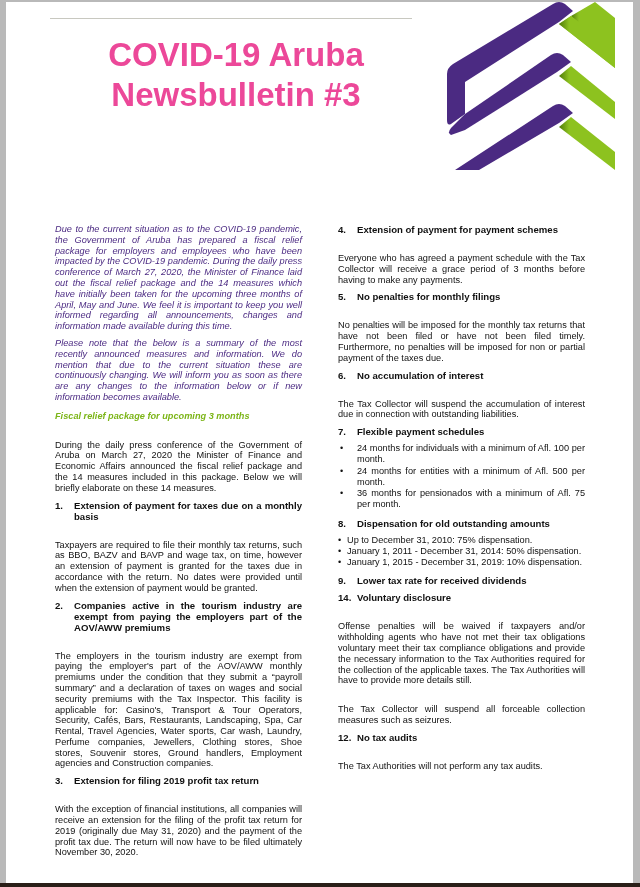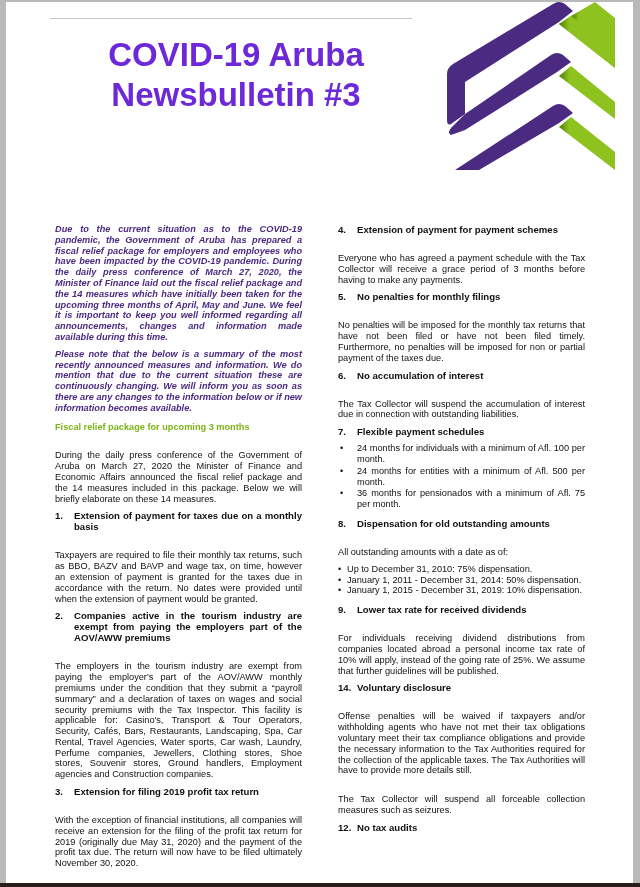--- a/index.html
+++ b/index.html
@@ -16,31 +16,31 @@
   .bottom-strip {
     position: absolute; left: 0; top: 883px; width: 640px; height: 4px;
     background: #2a1f18;
   }
   .top-rule {
     position: absolute; left: 44px; top: 16px; width: 362px; height: 1px;
     background: #c8c8c0;
   }
   .title {
     position: absolute; left: 60px; top: 33px; width: 340px;
-    text-align: center; color: #6d28d9;
+    text-align: center; color: #ec4899;
     font-weight: bold; font-size: 33px; line-height: 40px;
   }
   .logo { position: absolute; left: 437px; top: 0px; width: 178px; height: 170px; }
 
   .col { position: absolute; top: 222px; font-size: 9.2px; line-height: 10.8px; color: #111; }
   .col1 { left: 49px; width: 247px; }
   .col2 { left: 332px; width: 247px; }
 
-  .intro { color: #4b2a82; font-style: italic; font-weight: bold; text-align: justify; margin: 0 0 6px 0; }
-  .green-head { color: #7cb518; font-weight: bold; margin: 0; }
+  .intro { color: #4b2a82; font-style: italic; font-weight: normal; text-align: justify; margin: 0 0 6px 0; }
+  .green-head { color: #7cb518; font-style: italic; font-weight: bold; margin: 0; }
   p.body { margin: 18px 0 6px 0; text-align: justify; }
   .h { font-weight: bold; font-size: 9.6px; display: flex; margin: 0 0 6px 0; line-height: 11px; }
   .h .num { width: 19px; flex: none; }
   .h .ht { flex: 1; text-align: justify; }
   ul.bl { list-style: none; padding: 0; margin: 4px 0 8px 0; }
   ul.bl li { display: flex; margin: 0 0 1px 0; text-align: justify; }
   ul.bl li .dot { width: 19px; flex: none; padding-left: 2px; box-sizing: border-box; }
   ul.bl li .t { flex: 1; }
   ul.sl { list-style: none; padding: 0; margin: 0 0 8px 0; }
   ul.sl li { display: flex; }
@@ -140,49 +140,48 @@
       <li>
         <span class="dot">•</span>
         <span class="t">36 months for pensionados with a minimum of Afl. 75 per month.</span>
       </li>
     </ul>
 
     <div class="h">
       <span class="num">8.</span>
       <span class="ht">Dispensation for old outstanding amounts</span>
     </div>
-    <p class="body">All outstanding amounts with a date as of:</p>
     <ul class="sl">
       <li>
         <span class="dot">•</span>
         <span>Up to December 31, 2010: 75% dispensation.</span>
       </li>
       <li>
         <span class="dot">•</span>
         <span>January 1, 2011 - December 31, 2014: 50% dispensation.</span>
       </li>
       <li>
         <span class="dot">•</span>
         <span>January 1, 2015 - December 31, 2019: 10% dispensation.</span>
       </li>
     </ul>
 
     <div class="h">
       <span class="num">9.</span>
       <span class="ht">Lower tax rate for received dividends</span>
     </div>
-    <p class="body">For individuals receiving dividend distributions from companies located abroad a personal income tax rate of 10% will apply, instead of the going rate of 25%. We assume that further guidelines will be published.</p>
 
     <div class="h">
       <span class="num">14.</span>
       <span class="ht">Voluntary disclosure</span>
     </div>
     <p class="body">Offense penalties will be waived if taxpayers and/or withholding agents who have not met their tax obligations voluntary meet their tax compliance obligations and provide the necessary information to the Tax Authorities required for the collection of the applicable taxes. The Tax Authorities will have to provide more details still.</p>
 
     <p class="body">The Tax Collector will suspend all forceable collection measures such as seizures.</p>
 
     <div class="h">
       <span class="num">12.</span>
       <span class="ht">No tax audits</span>
     </div>
+    <p class="body">The Tax Authorities will not perform any tax audits.</p>
   </div>
 </div>
 <div class="bottom-strip"></div>
 
 </body></html>

